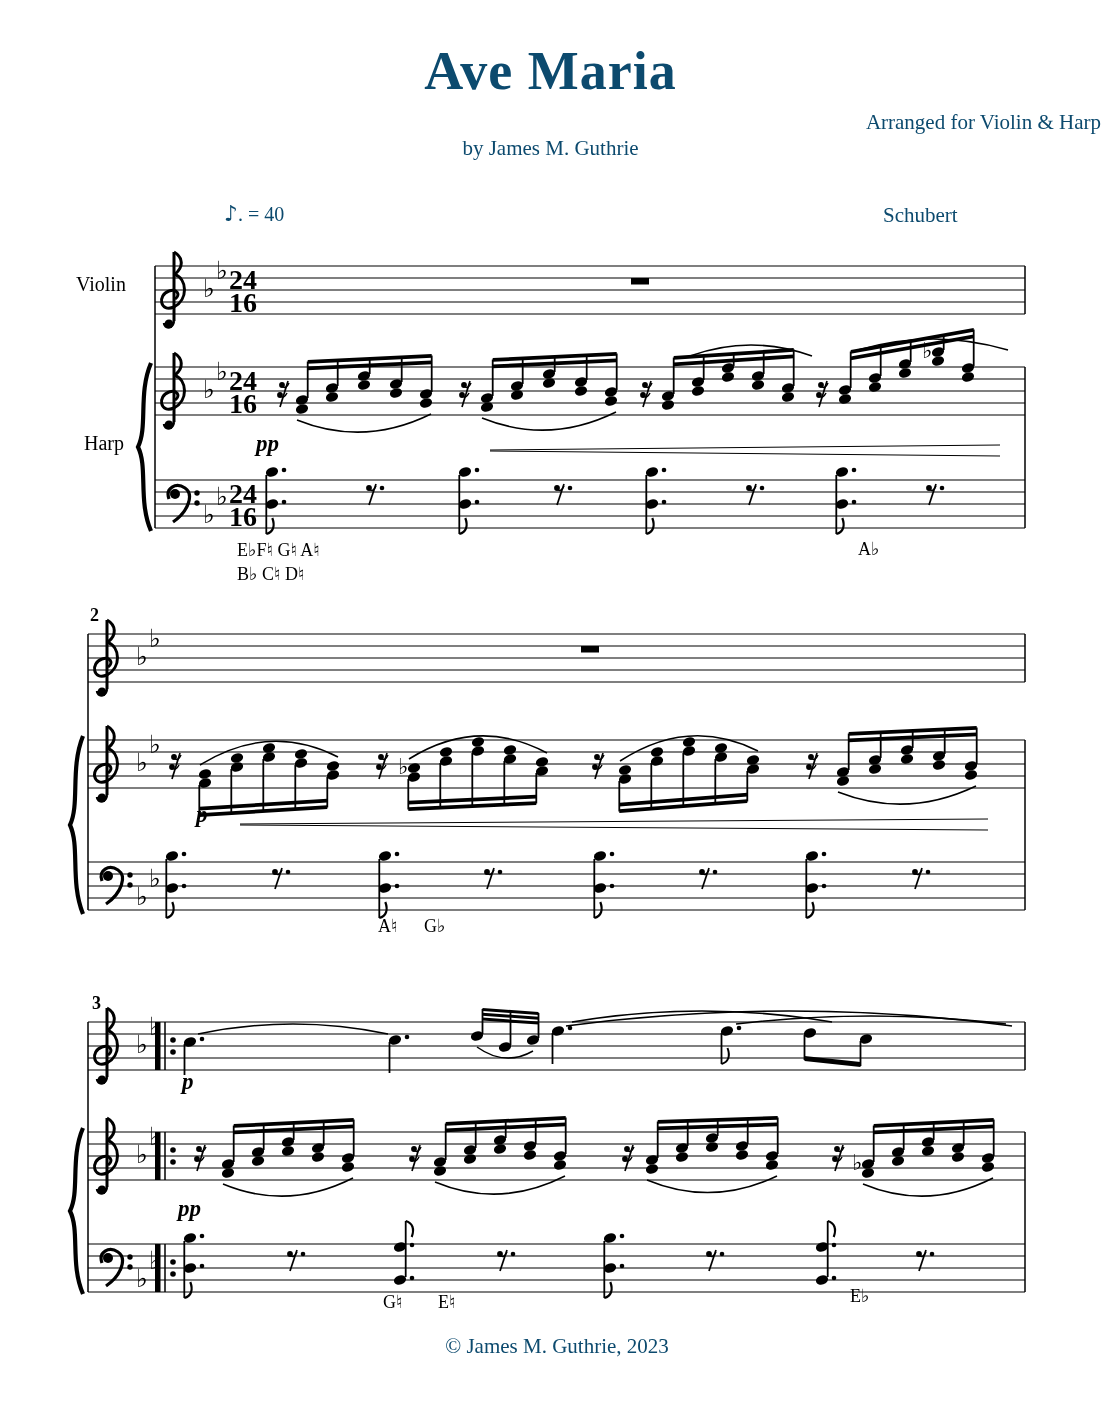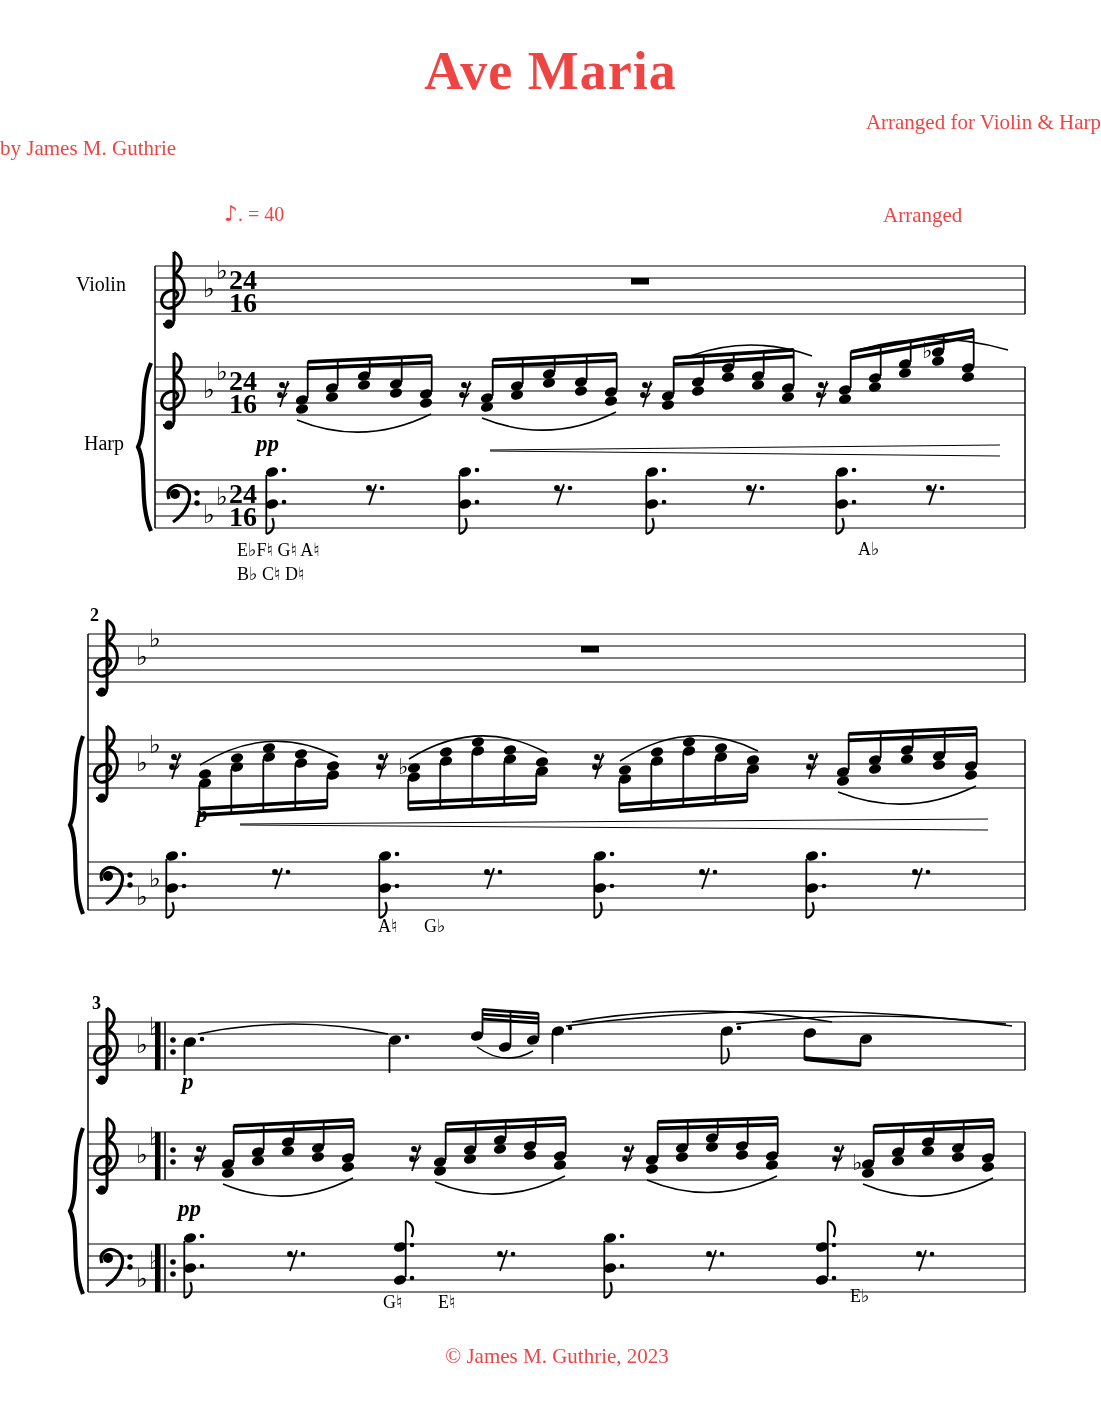--- a/index.html
+++ b/index.html
@@ -1,45 +1,45 @@
 <!DOCTYPE html>
 <html><head>
 <meta charset="utf-8">
 <style>
   html,body{margin:0;padding:0;background:#e8e8e8;}
   .page{position:relative;width:1101px;height:1425px;background:#ffffff;margin:0 auto;
-        font-family:"Liberation Serif","DejaVu Sans",serif;color:#ef4444;overflow:hidden;}
+        font-family:"Liberation Serif","DejaVu Sans",serif;color:#0c4a6e;overflow:hidden;}
   .title{position:absolute;left:0;right:0;top:40px;text-align:center;
          font-size:54px;font-weight:bold;letter-spacing:1px;}
   .subtitle{position:absolute;left:0;right:0;top:110px;text-align:right;font-size:21px;}
-  .byline{position:absolute;left:0;right:0;top:136px;font-size:21px;}
+  .byline{position:absolute;left:0;right:0;top:136px;text-align:center;font-size:21px;}
   .tempo{position:absolute;left:224px;top:201px;font-size:20px;}
   .tempo .glyph{font-family:"DejaVu Sans",sans-serif;font-size:22px;}
   .composer{position:absolute;left:883px;top:203px;font-size:21px;}
-  .footer1{position:absolute;left:13px;right:0;top:1334px;text-align:center;font-size:21px;margin-top:10px;}
+  .footer1{position:absolute;left:13px;right:0;top:1334px;text-align:center;font-size:21px;}
   .footer2{position:absolute;left:0;right:0;top:1359px;text-align:center;font-size:21px;}
   svg#notation{position:absolute;left:0;top:0;}
   svg text{fill:#000;}
   svg .ts{font-family:"Liberation Serif",serif;font-weight:bold;font-size:28px;text-anchor:middle;}
   svg .ks{font-family:"DejaVu Sans",sans-serif;font-size:25px;}
   svg .acc{font-family:"DejaVu Sans",sans-serif;font-size:22px;}
   svg .dyn{font-family:"Liberation Serif",serif;font-style:italic;font-weight:bold;font-size:23px;}
   svg .ped{font-family:"Liberation Serif","DejaVu Sans",serif;font-size:18px;}
   svg .num{font-family:"Liberation Serif",serif;font-weight:bold;font-size:18px;}
   svg .lbl{font-family:"Liberation Serif",serif;font-size:20px;}
 </style>
 </head>
 <body>
 
 <div class="page">
   <div class="title">Ave Maria</div>
   <div class="subtitle">Arranged for Violin &amp; Harp</div>
   <div class="byline">by James M. Guthrie</div>
   <div class="tempo"><span class="glyph">♪</span><span>. = 40</span></div>
-  <div class="composer">Arranged</div>
+  <div class="composer">Schubert</div>
 
   <svg id="notation" width="1101" height="1425" viewBox="0 0 1101 1425">
       <g>
         <line x1="155" y1="266" x2="1025" y2="266" stroke="#000" stroke-width="1.1"></line>
         <line x1="155" y1="278" x2="1025" y2="278" stroke="#000" stroke-width="1.1"></line>
         <line x1="155" y1="290" x2="1025" y2="290" stroke="#000" stroke-width="1.1"></line>
         <line x1="155" y1="302" x2="1025" y2="302" stroke="#000" stroke-width="1.1"></line>
         <line x1="155" y1="314" x2="1025" y2="314" stroke="#000" stroke-width="1.1"></line>
         <line x1="155" y1="367" x2="1025" y2="367" stroke="#000" stroke-width="1.1"></line>
         <line x1="155" y1="379" x2="1025" y2="379" stroke="#000" stroke-width="1.1"></line>

